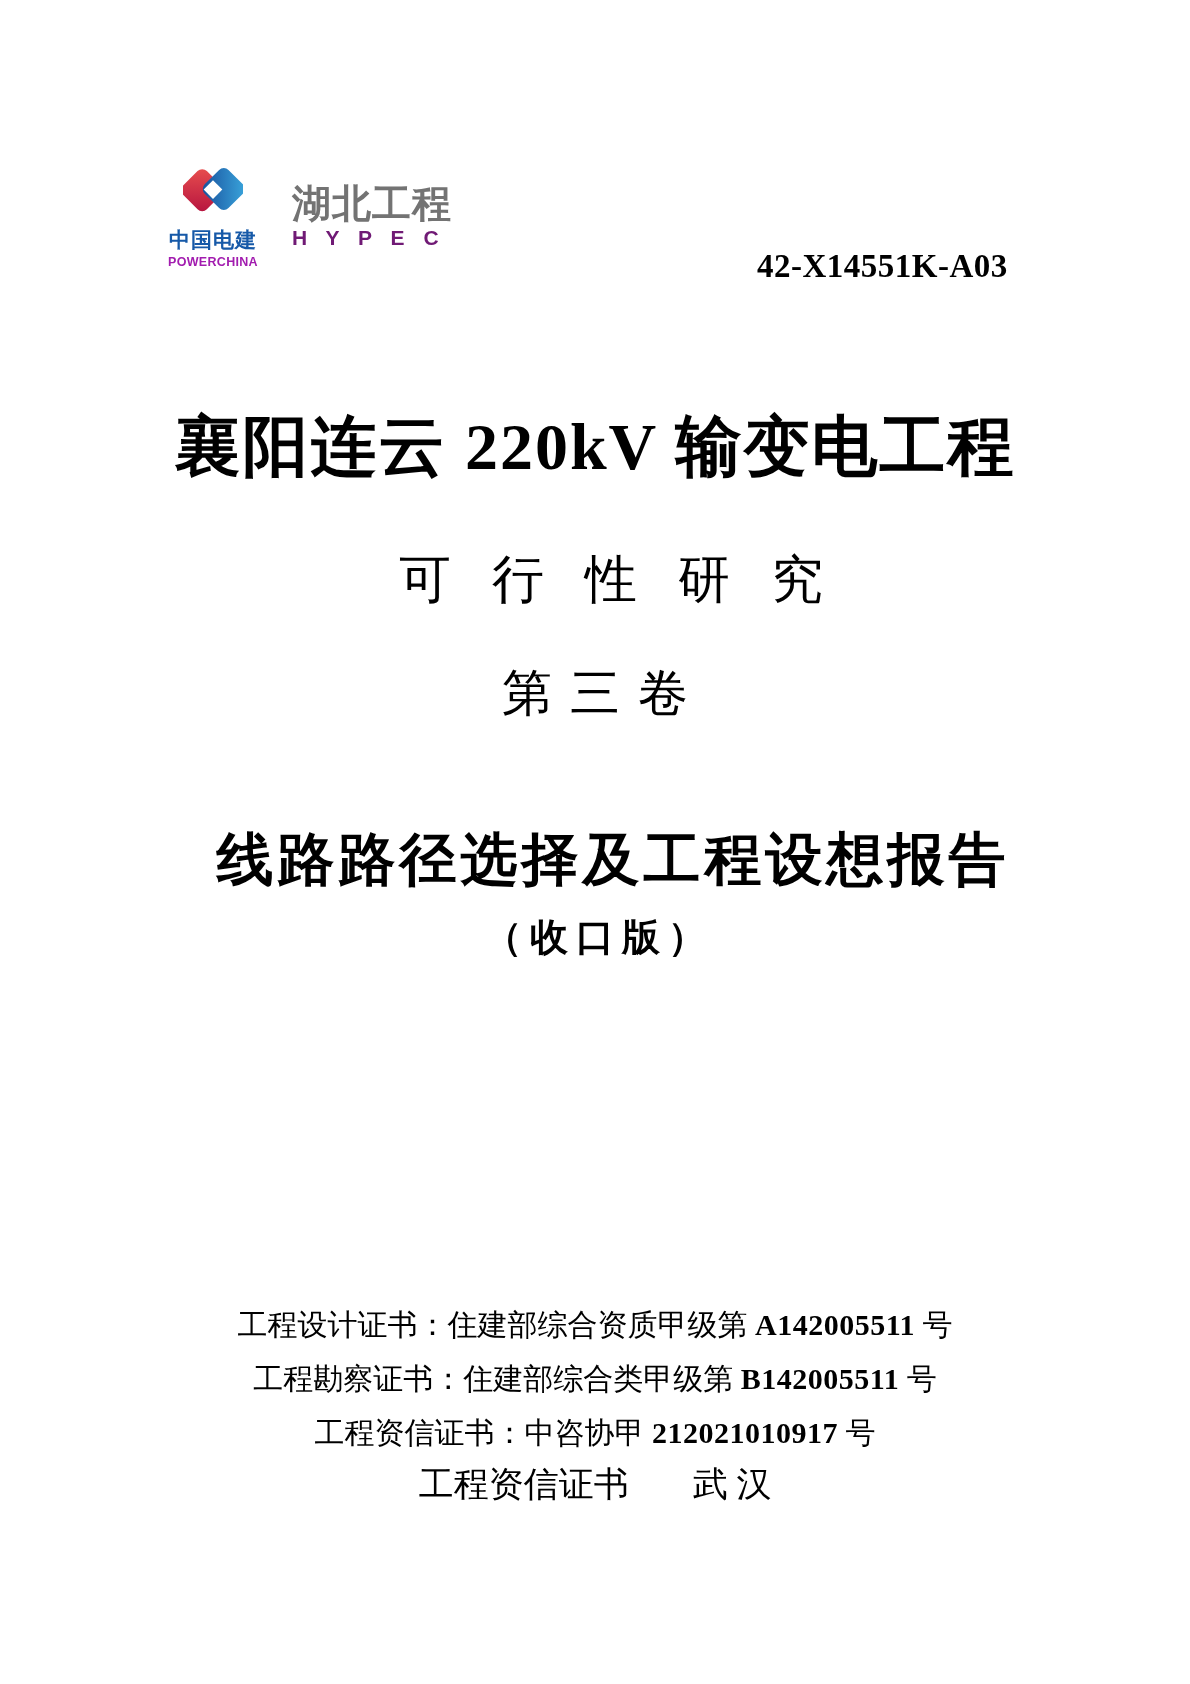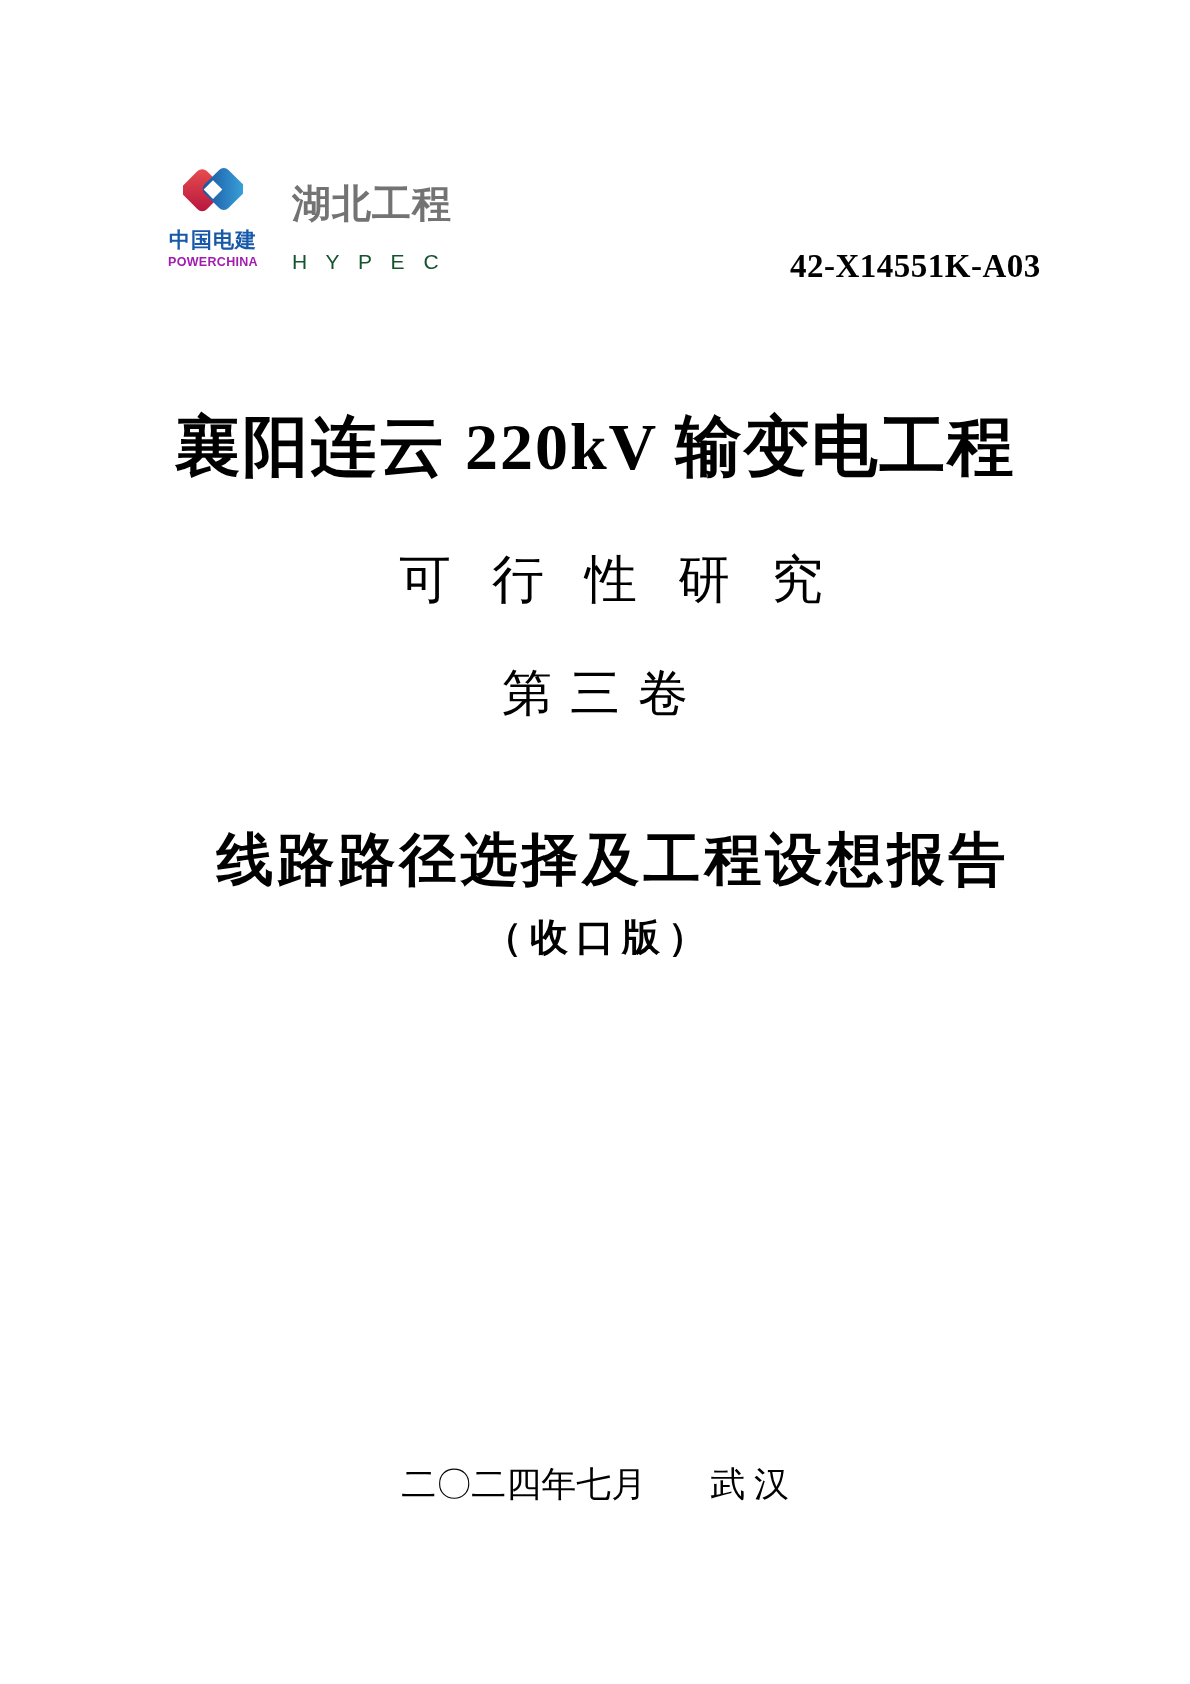--- a/index.html
+++ b/index.html
@@ -55,33 +55,33 @@
   }
   .hy-cn {
     font-size: 39px;
     font-weight: 700;
     color: #737373;
     letter-spacing: 1px;
     white-space: nowrap;
     line-height: 1.0;
   }
   .hy-en {
-    margin-top: 28px;
+    margin-top: 4px;
     font-size: 21px;
-    font-weight: 400;
-    color: #14532d;
+    font-weight: 700;
+    color: #701a75;
     word-spacing: 13px;
     white-space: nowrap;
     line-height: 1.0;
   }
 
   
   .doc-number {
     position: absolute;
-    left: 790px;
+    left: 757px;
     top: 248px;
     font-size: 33px;
     font-weight: 700;
     letter-spacing: 0.5px;
     white-space: nowrap;
     text-align: right;
   }
 
   
   .center-line {
@@ -198,18 +198,29 @@
 
   <div class="doc-number">42-X14551K-A03</div>
 
   <h1 class="center-line title-project">襄阳连云 220kV 输变电工程</h1>
   <h2 class="center-line title-study">可 行 性 研 究</h2>
   <h2 class="center-line title-volume">第三卷</h2>
   <h2 class="center-line title-report">线路路径选择及工程设想报告</h2>
   <div class="center-line title-edition">（收口版）</div>
 
 
+  <div class="cert-block">
+    <div class="cert-line">
+      <span>工程设计证书：住建部综合资质甲级第 </span><span class="num">A142005511</span><span> 号</span>
+    </div>
+    <div class="cert-line">
+      <span>工程勘察证书：住建部综合类甲级第 </span><span class="num">B142005511</span><span> 号</span>
+    </div>
+    <div class="cert-line">
+      <span>工程资信证书：中咨协甲 </span><span class="num">212021010917</span><span> 号</span>
+    </div>
+  </div>
 
   <div class="center-line date-line">
-    <span>二〇二四年七月</span><span class="date-gap"></span><span>武 汉</span>
+    <span>工程资信证书</span><span class="date-gap"></span><span>武 汉</span>
   </div>
 
 </div>
 
 </body></html>

